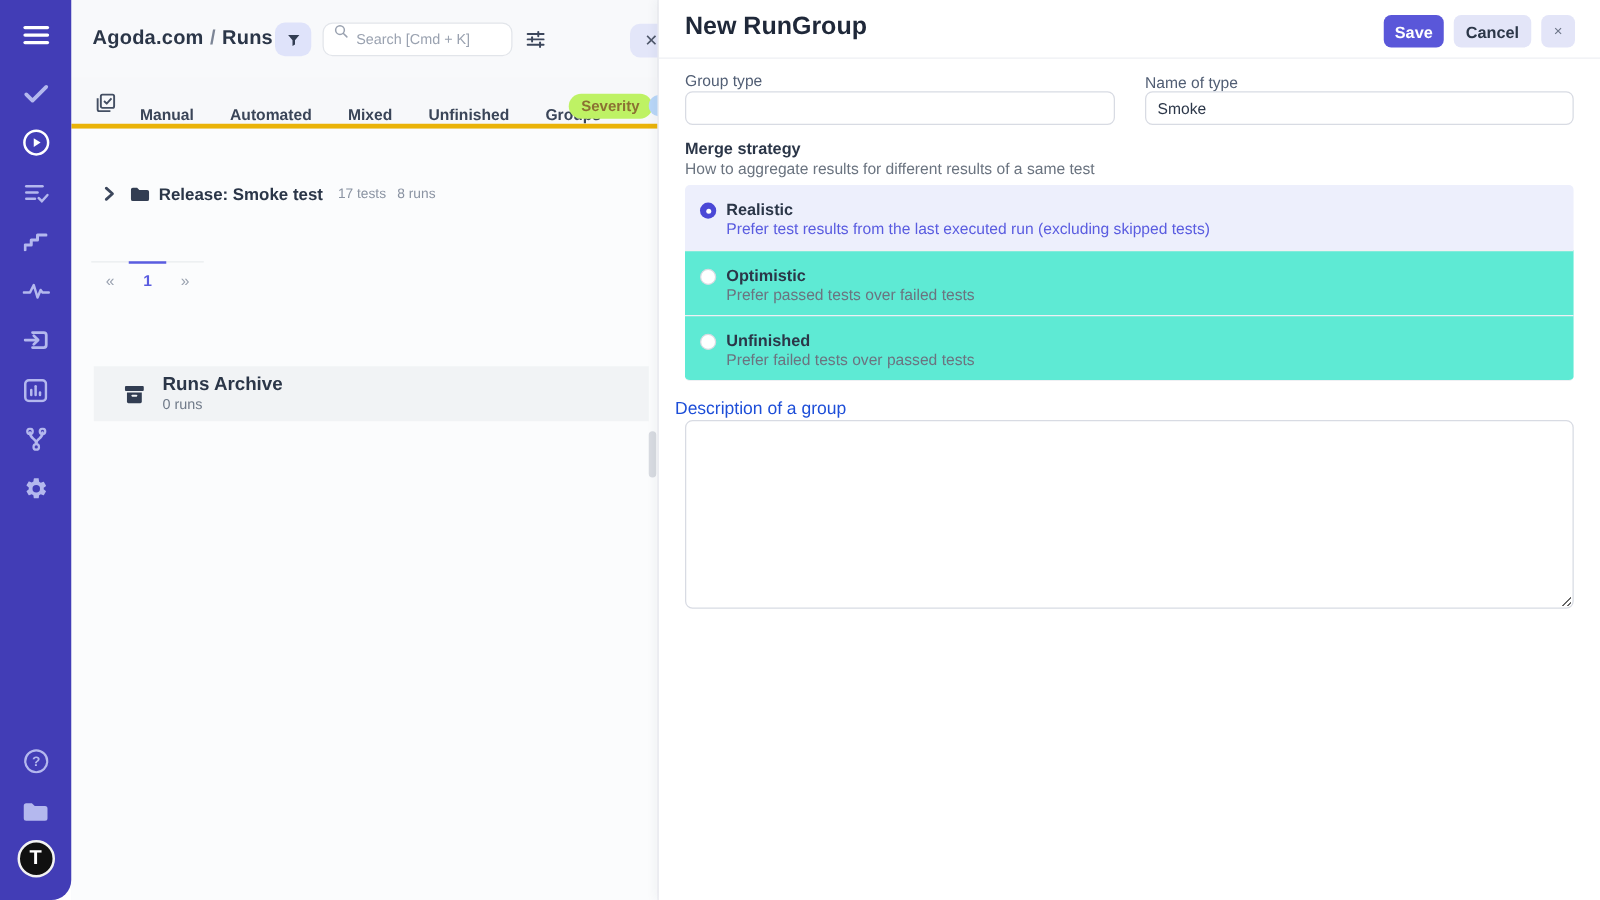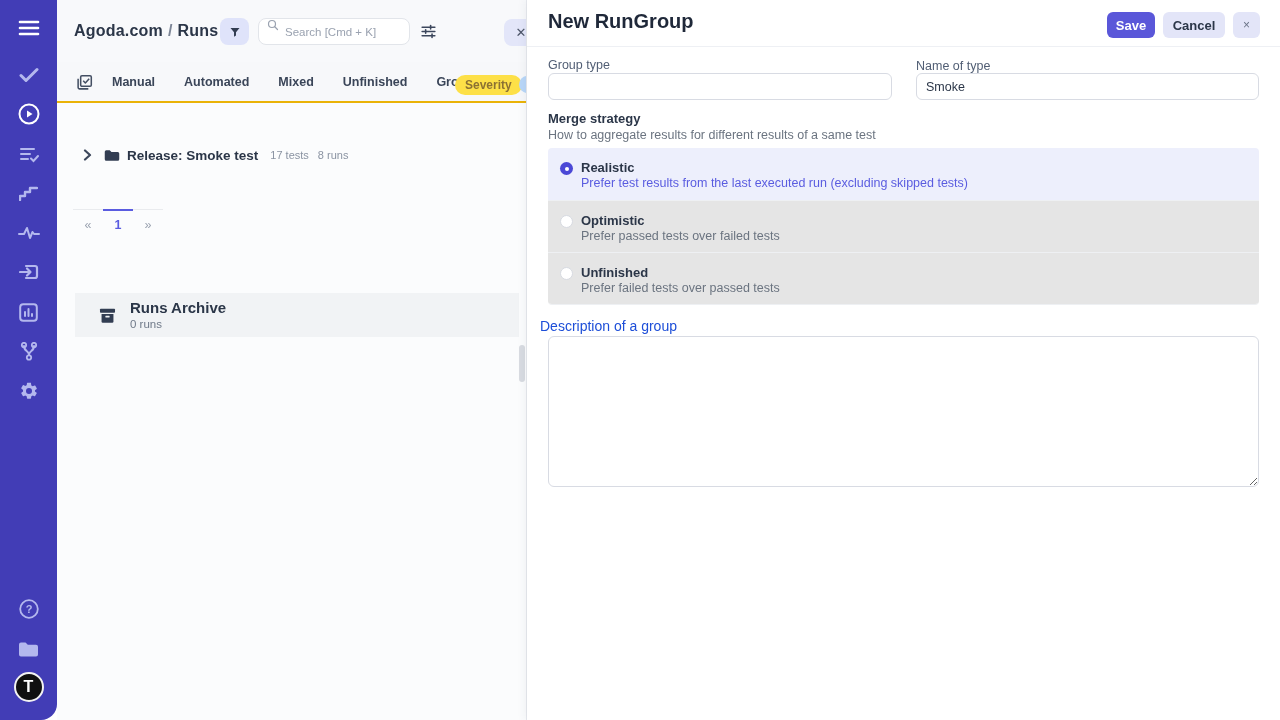--- a/index.html
+++ b/index.html
@@ -18,25 +18,25 @@
   #lp-header { position:absolute; left:0; top:0; width:100%; height:62px; }
   #breadcrumb { position:absolute; left:17px; top:22px; font-size:16px; font-weight:bold; color:#2b3648; letter-spacing:.2px; }
   #breadcrumb .sep { color:#7c8596; font-weight:600; padding:0 5px; }
   #filter-btn { position:absolute; left:163px; top:18px; width:29px; height:27px; background:#dfe3fa; border:none; border-radius:8px; display:flex; align-items:center; justify-content:center; color:#323d52; cursor:pointer; }
   #search-box { position:absolute; left:201px; top:18px; width:152px; height:27px; background:#ffffff; border:1px solid #e2e5ea; border-radius:8px; display:flex; padding:0 8px; gap:6px; }
   #search-box input { border:none; outline:none; width:100%; font-size:11.5px; color:#2b3648; background:transparent; font-family:"Liberation Sans", sans-serif; }
   #search-box input::placeholder { color:#9aa2b0; }
   #tune-icon { position:absolute; left:363px; top:23px; color:#3c475c; cursor:pointer; }
   #panel-close-btn { position:absolute; left:447px; top:19px; width:34px; height:27px; background:#e3e6f9; border:none; border-radius:8px; color:#4e576a; font-size:13px; cursor:pointer; }
 
-  #tab-row { position:absolute; left:0; top:62px; width:100%; height:41px; border-bottom:2px solid #eab308; background:#f7f8fa; display:flex; align-items:center; }
+  #tab-row { position:absolute; left:0; top:62px; width:100%; height:41px; border-bottom:4px solid #eab308; background:#f7f8fa; display:flex; align-items:flex-end; }
   .tab { font-size:12.5px; font-weight:600; color:#3a4558; cursor:pointer; white-space:nowrap; }
   #select-icon { position:absolute; left:19px; top:12px; color:#444f63; cursor:pointer; }
   .pill { border-radius:20px; padding:3px 10px; font-size:12px; font-weight:600; cursor:pointer; }
-  #severity-pill { position:absolute; left:398px; top:13px; background:#fde047; color:#8b7133; }
+  #severity-pill { position:absolute; left:398px; top:13px; background:#bef264; color:#8b7133; }
   #clipped-pill { position:absolute; left:462px; top:14px; width:14px; height:17px; border-radius:9px 0 0 9px; background:#b9d7f8; }
 
   #lp-content { position:absolute; left:0; top:103px; width:100%; height:617px; background:#fbfcfd; }
   #tree-row { position:absolute; left:0; top:37px; width:100%; height:30px; display:flex; align-items:center; cursor:pointer; }
   #tree-chevron { margin-left:26px; color:#3c475c; display:flex; }
   #tree-folder { margin-left:12px; color:#323d52; display:flex; }
   #tree-title { margin-left:7px; font-size:13.5px; font-weight:600; color:#2b3648; }
   .tree-meta { margin-left:12px; font-size:11px; color:#8a93a2; }
 
   #pagination { position:absolute; left:16px; top:106px; display:flex; border-top:1px solid #e9ebee; }
@@ -59,21 +59,21 @@
   #save-btn { position:absolute; left:580px; top:12px; width:48px; background:#5a57d9; color:#ffffff; font-weight:600; }
   #cancel-btn { position:absolute; left:636px; top:12px; width:62px; background:#e3e5f8; color:#2b3648; font-weight:600; }
   #close-btn { position:absolute; left:706px; top:12px; width:27px; background:#e3e5f8; color:#6b7487; font-size:12px; }
 
   .field-label { position:absolute; font-size:12.5px; color:#515e74; }
   .text-input { position:absolute; height:27px; border:1px solid #d8dbe3; border-radius:6px; background:#fff; font-size:12.5px; color:#2b3648; padding:0 9px; font-family:"Liberation Sans", sans-serif; outline:none; }
 
   #merge-label { position:absolute; left:21px; top:111px; font-size:13px; font-weight:600; color:#2b3648; }
   #merge-hint { position:absolute; left:21px; top:128px; font-size:12.5px; color:#6b7480; }
   #merge-options { position:absolute; left:21px; top:148px; width:711px; border-radius:4px; overflow:hidden; border-bottom:1px solid #eef0f3; }
-  .merge-option { position:relative; height:52px; cursor:pointer; background:#e5e5e5; }
+  .merge-option { position:relative; height:52px; cursor:pointer; background:#5eead4; }
   .merge-option + .merge-option { border-top:1px solid #eef0f3; }
   .merge-option.selected { background:#edeffc; }
   .radio { position:absolute; left:12px; top:14px; width:13px; height:13px; border-radius:50%; border:1.5px solid #d7dae1; background:#fff; }
   .merge-option.selected .radio { border:none; background:#4b48d6; }
   .merge-option.selected .radio::after { content:""; position:absolute; left:4.5px; top:4.5px; width:4px; height:4px; border-radius:50%; background:#ffffff; }
   .opt-title { position:absolute; left:33px; top:12px; font-size:13px; font-weight:600; color:#2b3648; }
   .opt-desc { position:absolute; left:33px; top:28px; font-size:12.5px; color:#6b7480; }
   .merge-option.selected .opt-desc { color:#5a5ce0; }
 
   #desc-label { position:absolute; left:13px; top:318px; font-size:14px; color:#1d4ed8; }

